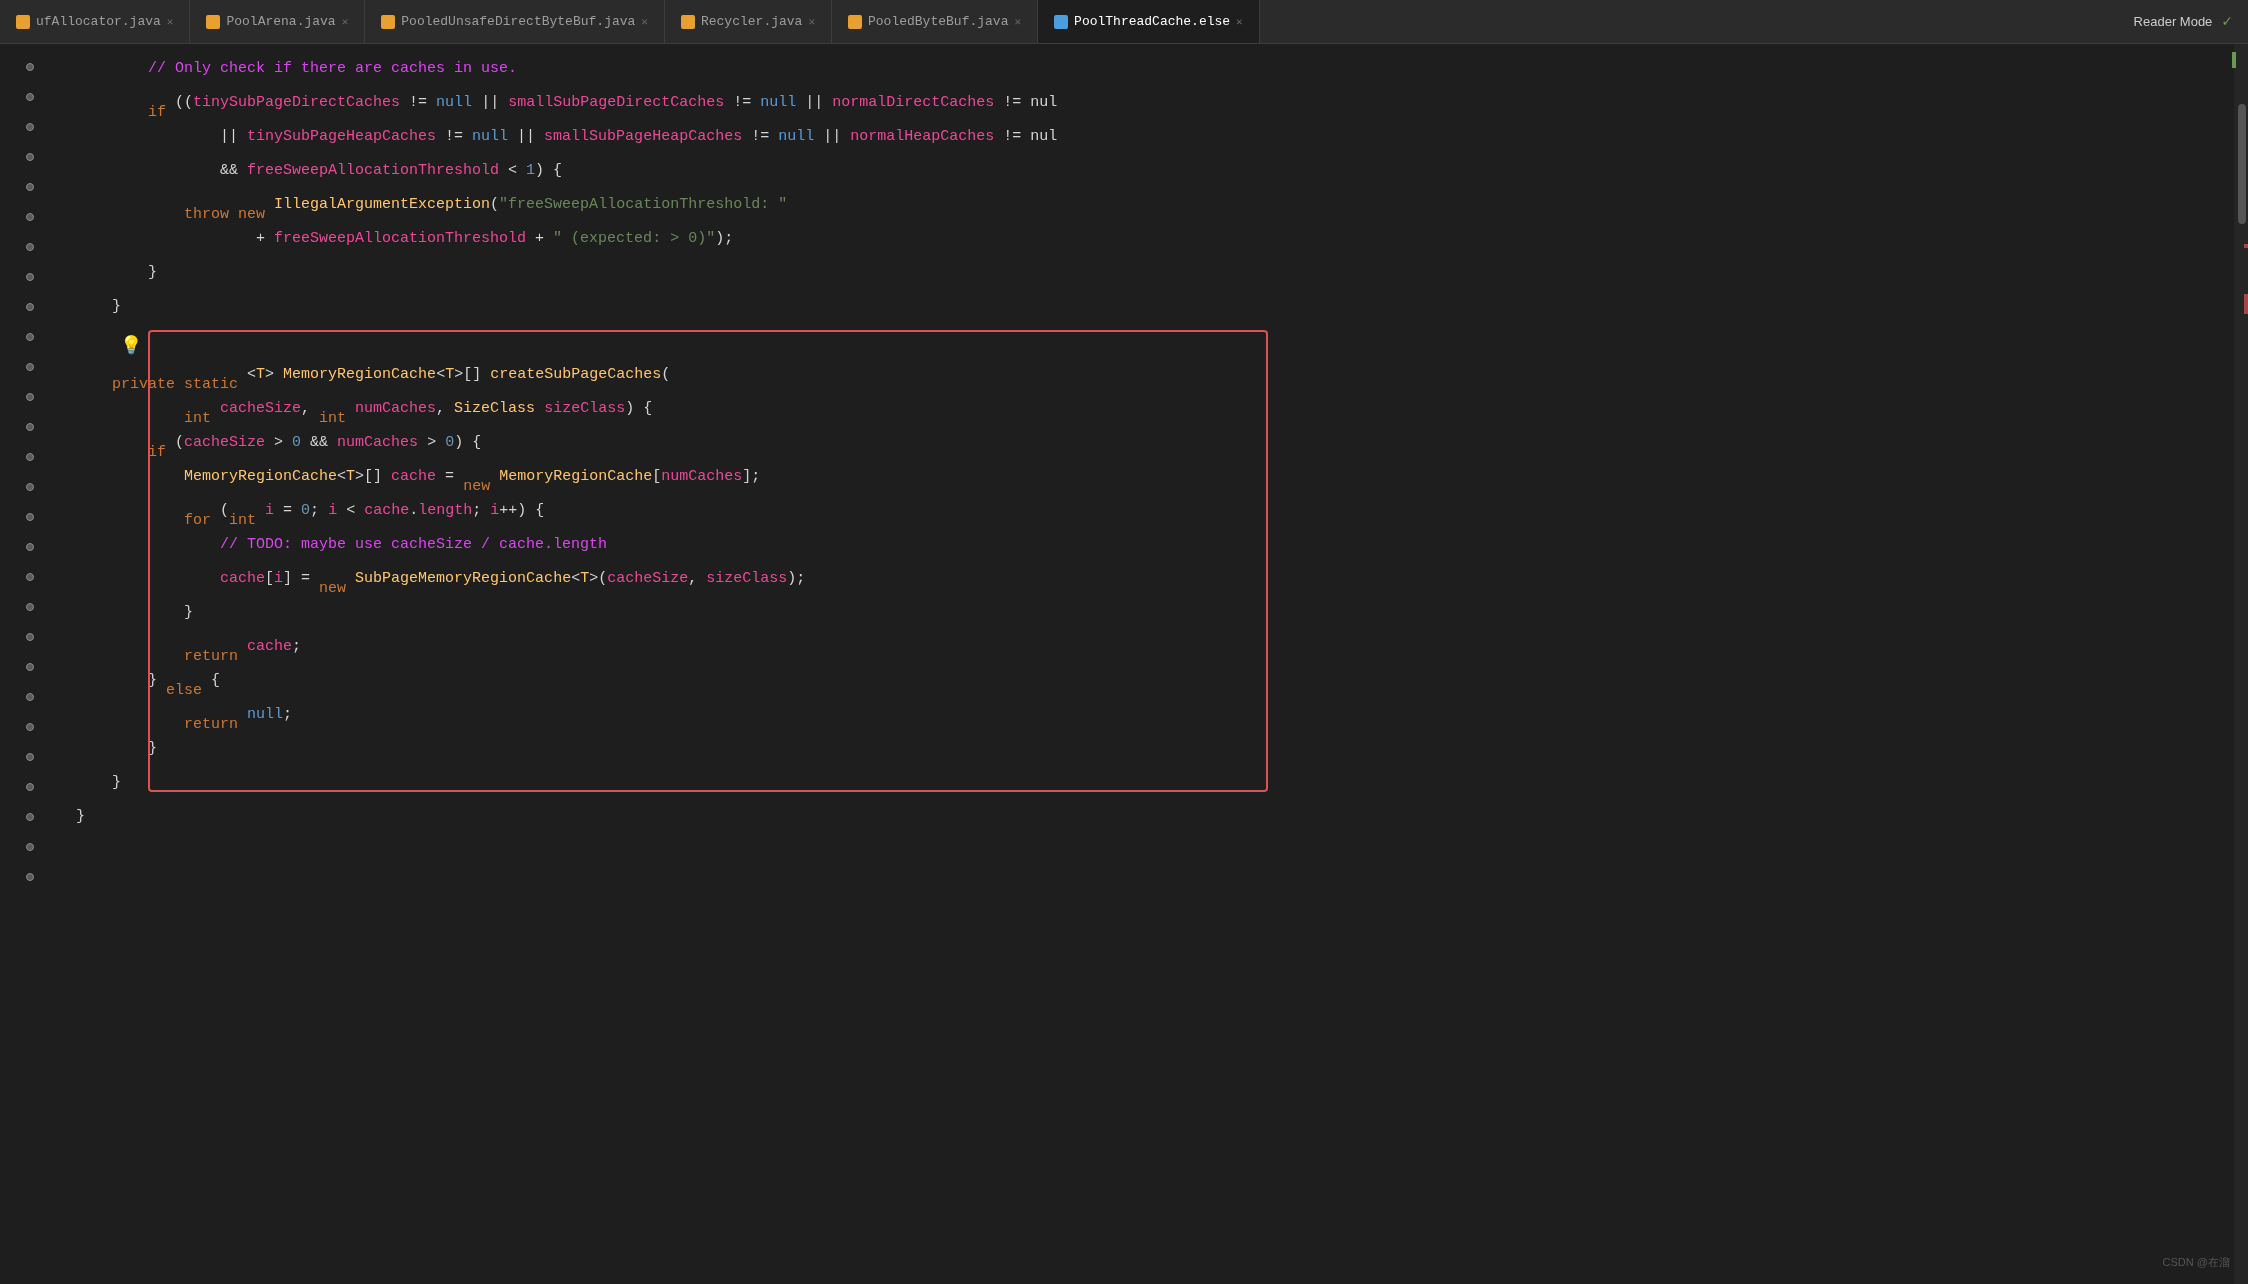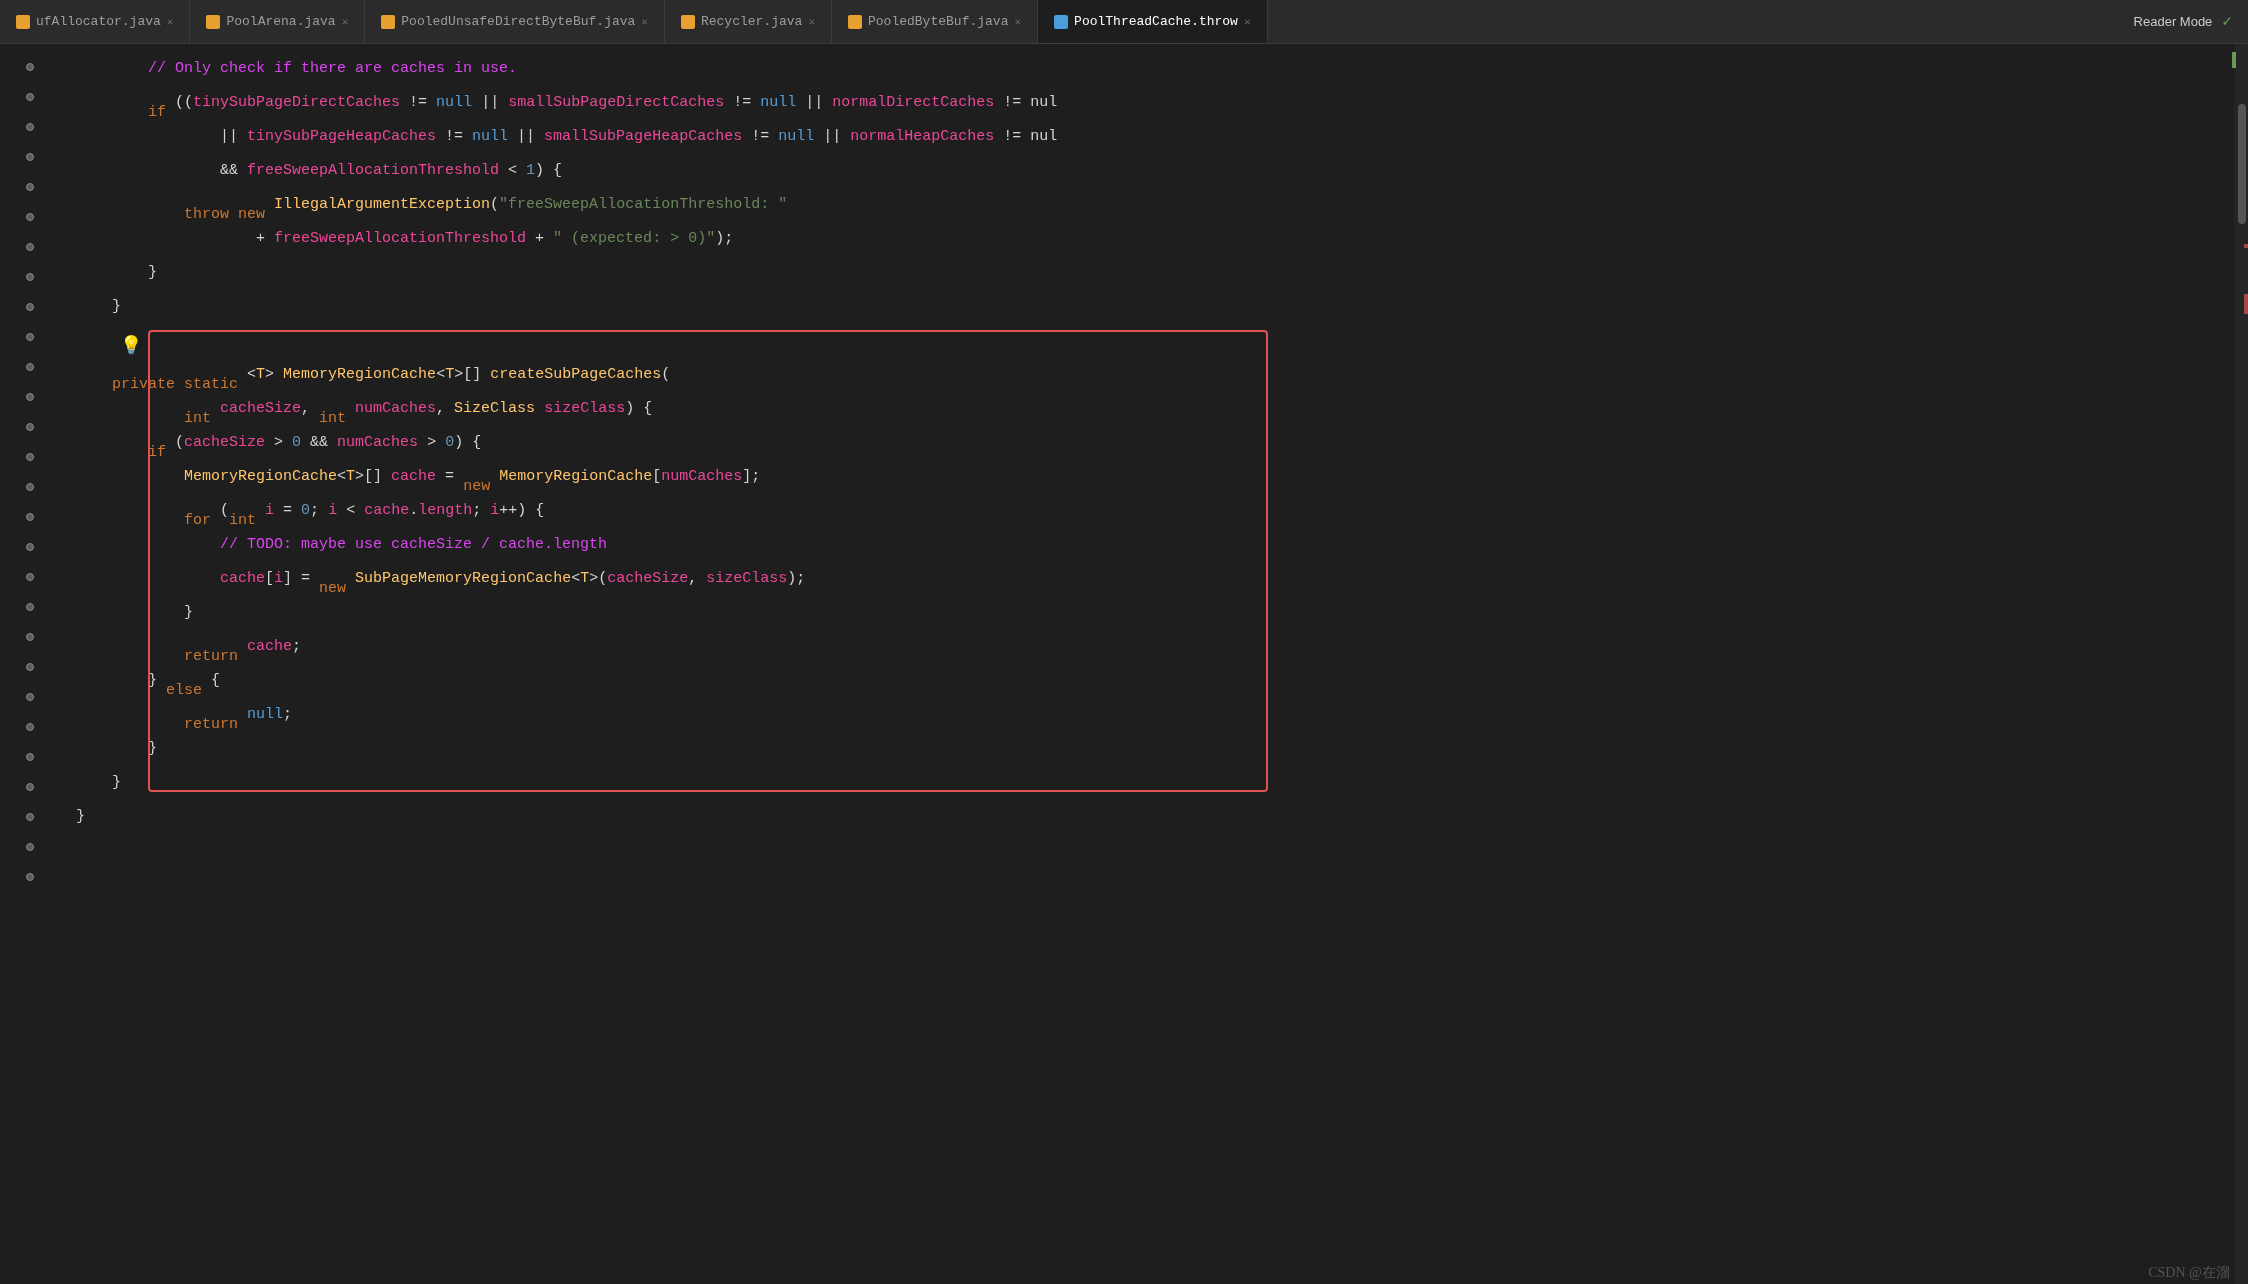--- a/index.html
+++ b/index.html
@@ -173,25 +173,25 @@
     .str { color: #6a8759; }        
     .comment { color: #d946ef; }    
     .num { color: #6897bb; }        
     .var { color: #ec4899; }        
     .punc { color: #d4d4d4; }       
     .suppressed { color: #6a8759; }
 
     
     .watermark {
       position: absolute;
-      bottom: 4px;
+      bottom: 16px;
       right: 18px;
       color: #555;
-      font-size: 14px;
-      font-family: Liberation Serif, serif;
+      font-size: 11px;
+      font-family: Liberation Sans, sans-serif;
     }
   </style>
 </head>
 <body>
 
 <div class="tab-bar">
   <div class="tab">
     <span class="tab-icon orange"></span>
     <span>ufAllocator.java</span>
     <span class="tab-close">✕</span>
@@ -211,21 +211,21 @@
     <span>Recycler.java</span>
     <span class="tab-close">✕</span>
   </div>
   <div class="tab">
     <span class="tab-icon orange"></span>
     <span>PooledByteBuf.java</span>
     <span class="tab-close">✕</span>
   </div>
   <div class="tab active">
     <span class="tab-icon blue"></span>
-    <span>PoolThreadCache.throw</span>
+    <span>PoolThreadCache.else</span>
     <span class="tab-close">✕</span>
   </div>
 
   <div class="top-right">
     <span class="reader-mode">Reader Mode</span>
     <span class="checkmark">✓</span>
   </div>
 </div>
 
 <div class="editor-area">

